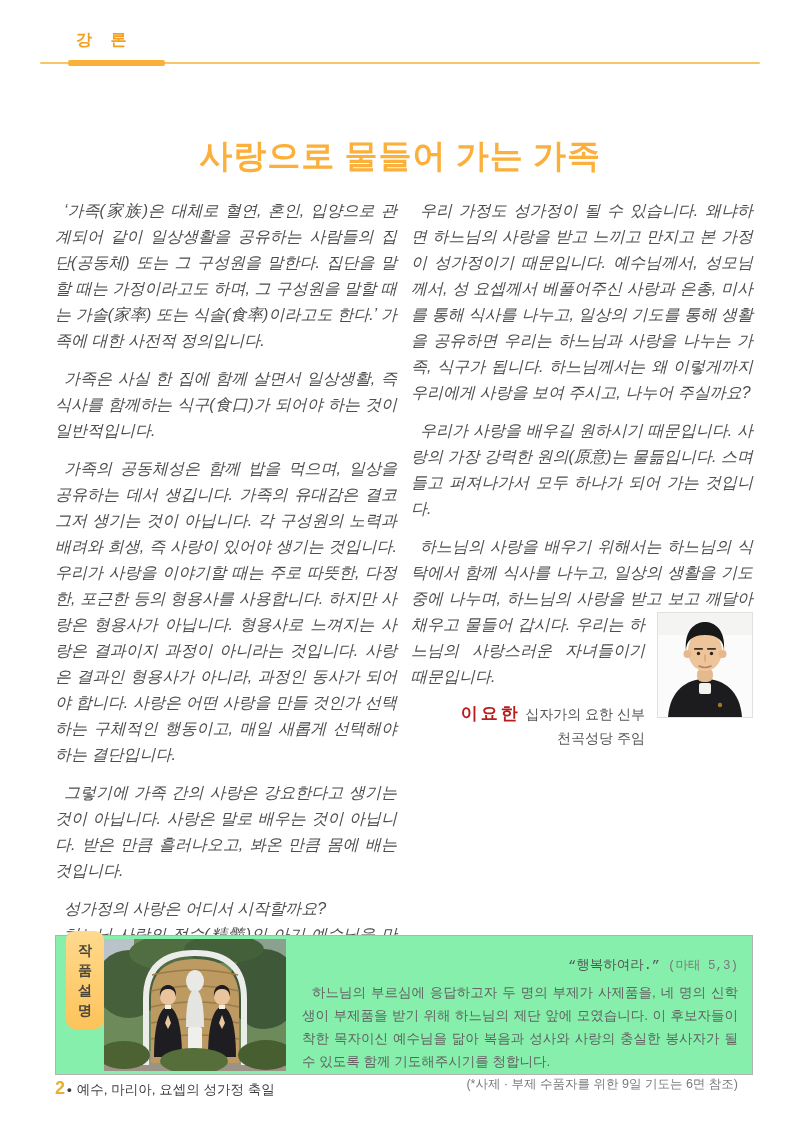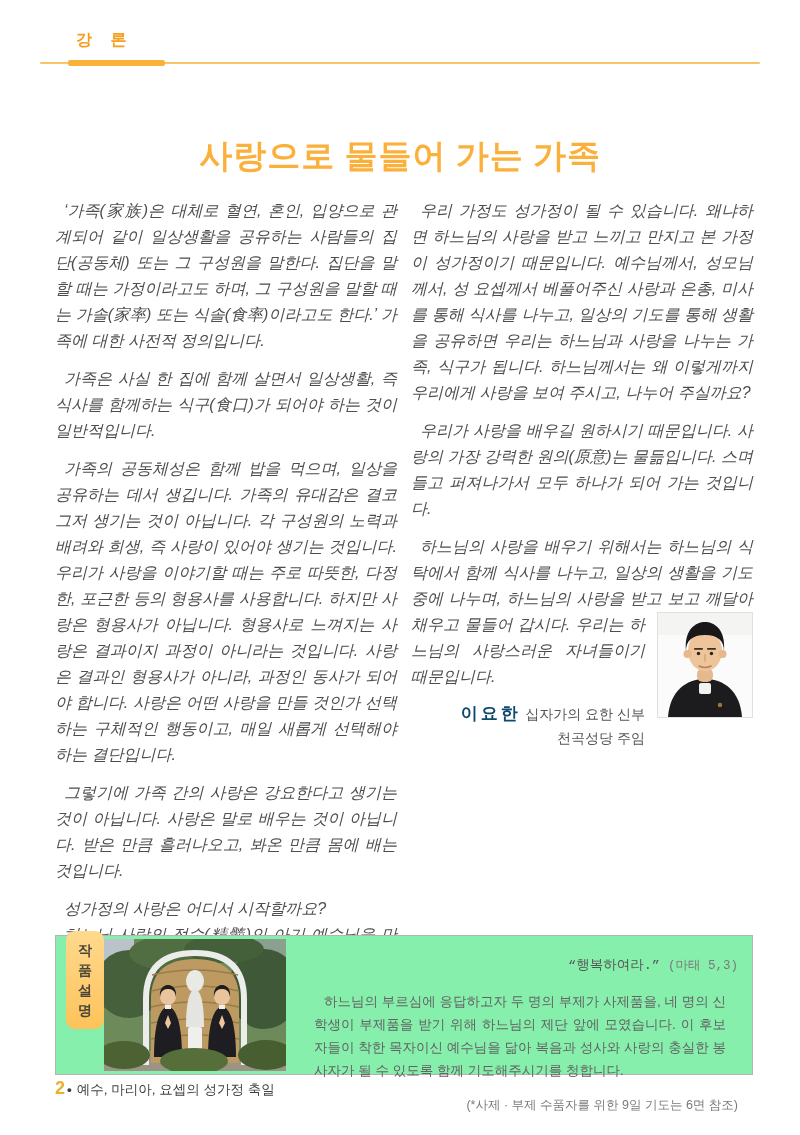--- a/index.html
+++ b/index.html
@@ -33,21 +33,21 @@
   .col p{margin:0 0 12px 0;text-indent:9px;font-style:italic;}
   .col p.noindent{text-indent:0;}
   .col p.tight{margin-bottom:0;}
   
   .author-float{
     float:right;width:96px;height:196px;margin-left:12px;
     shape-outside:inset(78px 0 0 0);
   }
   .author-float svg{display:block;margin-top:78px;border:1px solid #e0e0e0;}
   .byline{text-align:right;margin-top:2px;line-height:24px;}
-  .byline .author-name{font-size:17px;font-weight:bold;color:#0c4a6e;letter-spacing:3px;margin-left:12px;}
+  .byline .author-name{font-size:17px;font-weight:bold;color:#b91c1c;letter-spacing:3px;margin-left:12px;}
   .byline .author-suffix{font-size:14px;color:#555;}
   .byline .author-role{font-size:14px;color:#555;}
   
   .caption-box{
     position:absolute;top:935px;left:55px;width:698px;height:140px;
     border:1px solid #b3b3b3;background:#86efac;box-sizing:border-box;
   }
   .caption-tab{
     position:absolute;top:-5px;left:10px;width:38px;height:98px;
     background:linear-gradient(#ffd98e,#fdc35a);border-radius:9px;
@@ -57,21 +57,21 @@
     width:1em;font-size:14px;font-weight:bold;color:#4a4639;
     line-height:20px;word-break:break-all;text-align:center;
   }
   .caption-photo{position:absolute;top:3px;left:48px;width:182px;height:132px;overflow:hidden;}
   .caption-text{
     position:absolute;top:6px;left:246px;right:14px;
     font-size:13.5px;line-height:23px;color:#636363;text-align:justify;word-break:break-all;
   }
   .caption-quote{text-align:right;text-indent:0;margin:12px 0 3px 0;color:#555;font-family:Liberation Mono, monospace;}
   .caption-quote .ref{font-size:12.5px;color:#7a7a7a;}
-  .caption-body{margin:12px;text-indent:10px;}
+  .caption-body{margin:0;text-indent:10px;}
   .caption-note{margin:0;text-align:right;font-size:12.5px;color:#7a7a7a;}
   
   .footer{position:absolute;top:1078px;left:55px;font-size:13.5px;color:#3f3f3f;}
   .footer .page-num{font-size:18px;color:#e8b02b;font-weight:bold;margin-right:2px;}
   .footer .dot{font-weight:bold;margin-right:5px;}
 </style>
 </head>
 <body>
 
 <div class="page">

